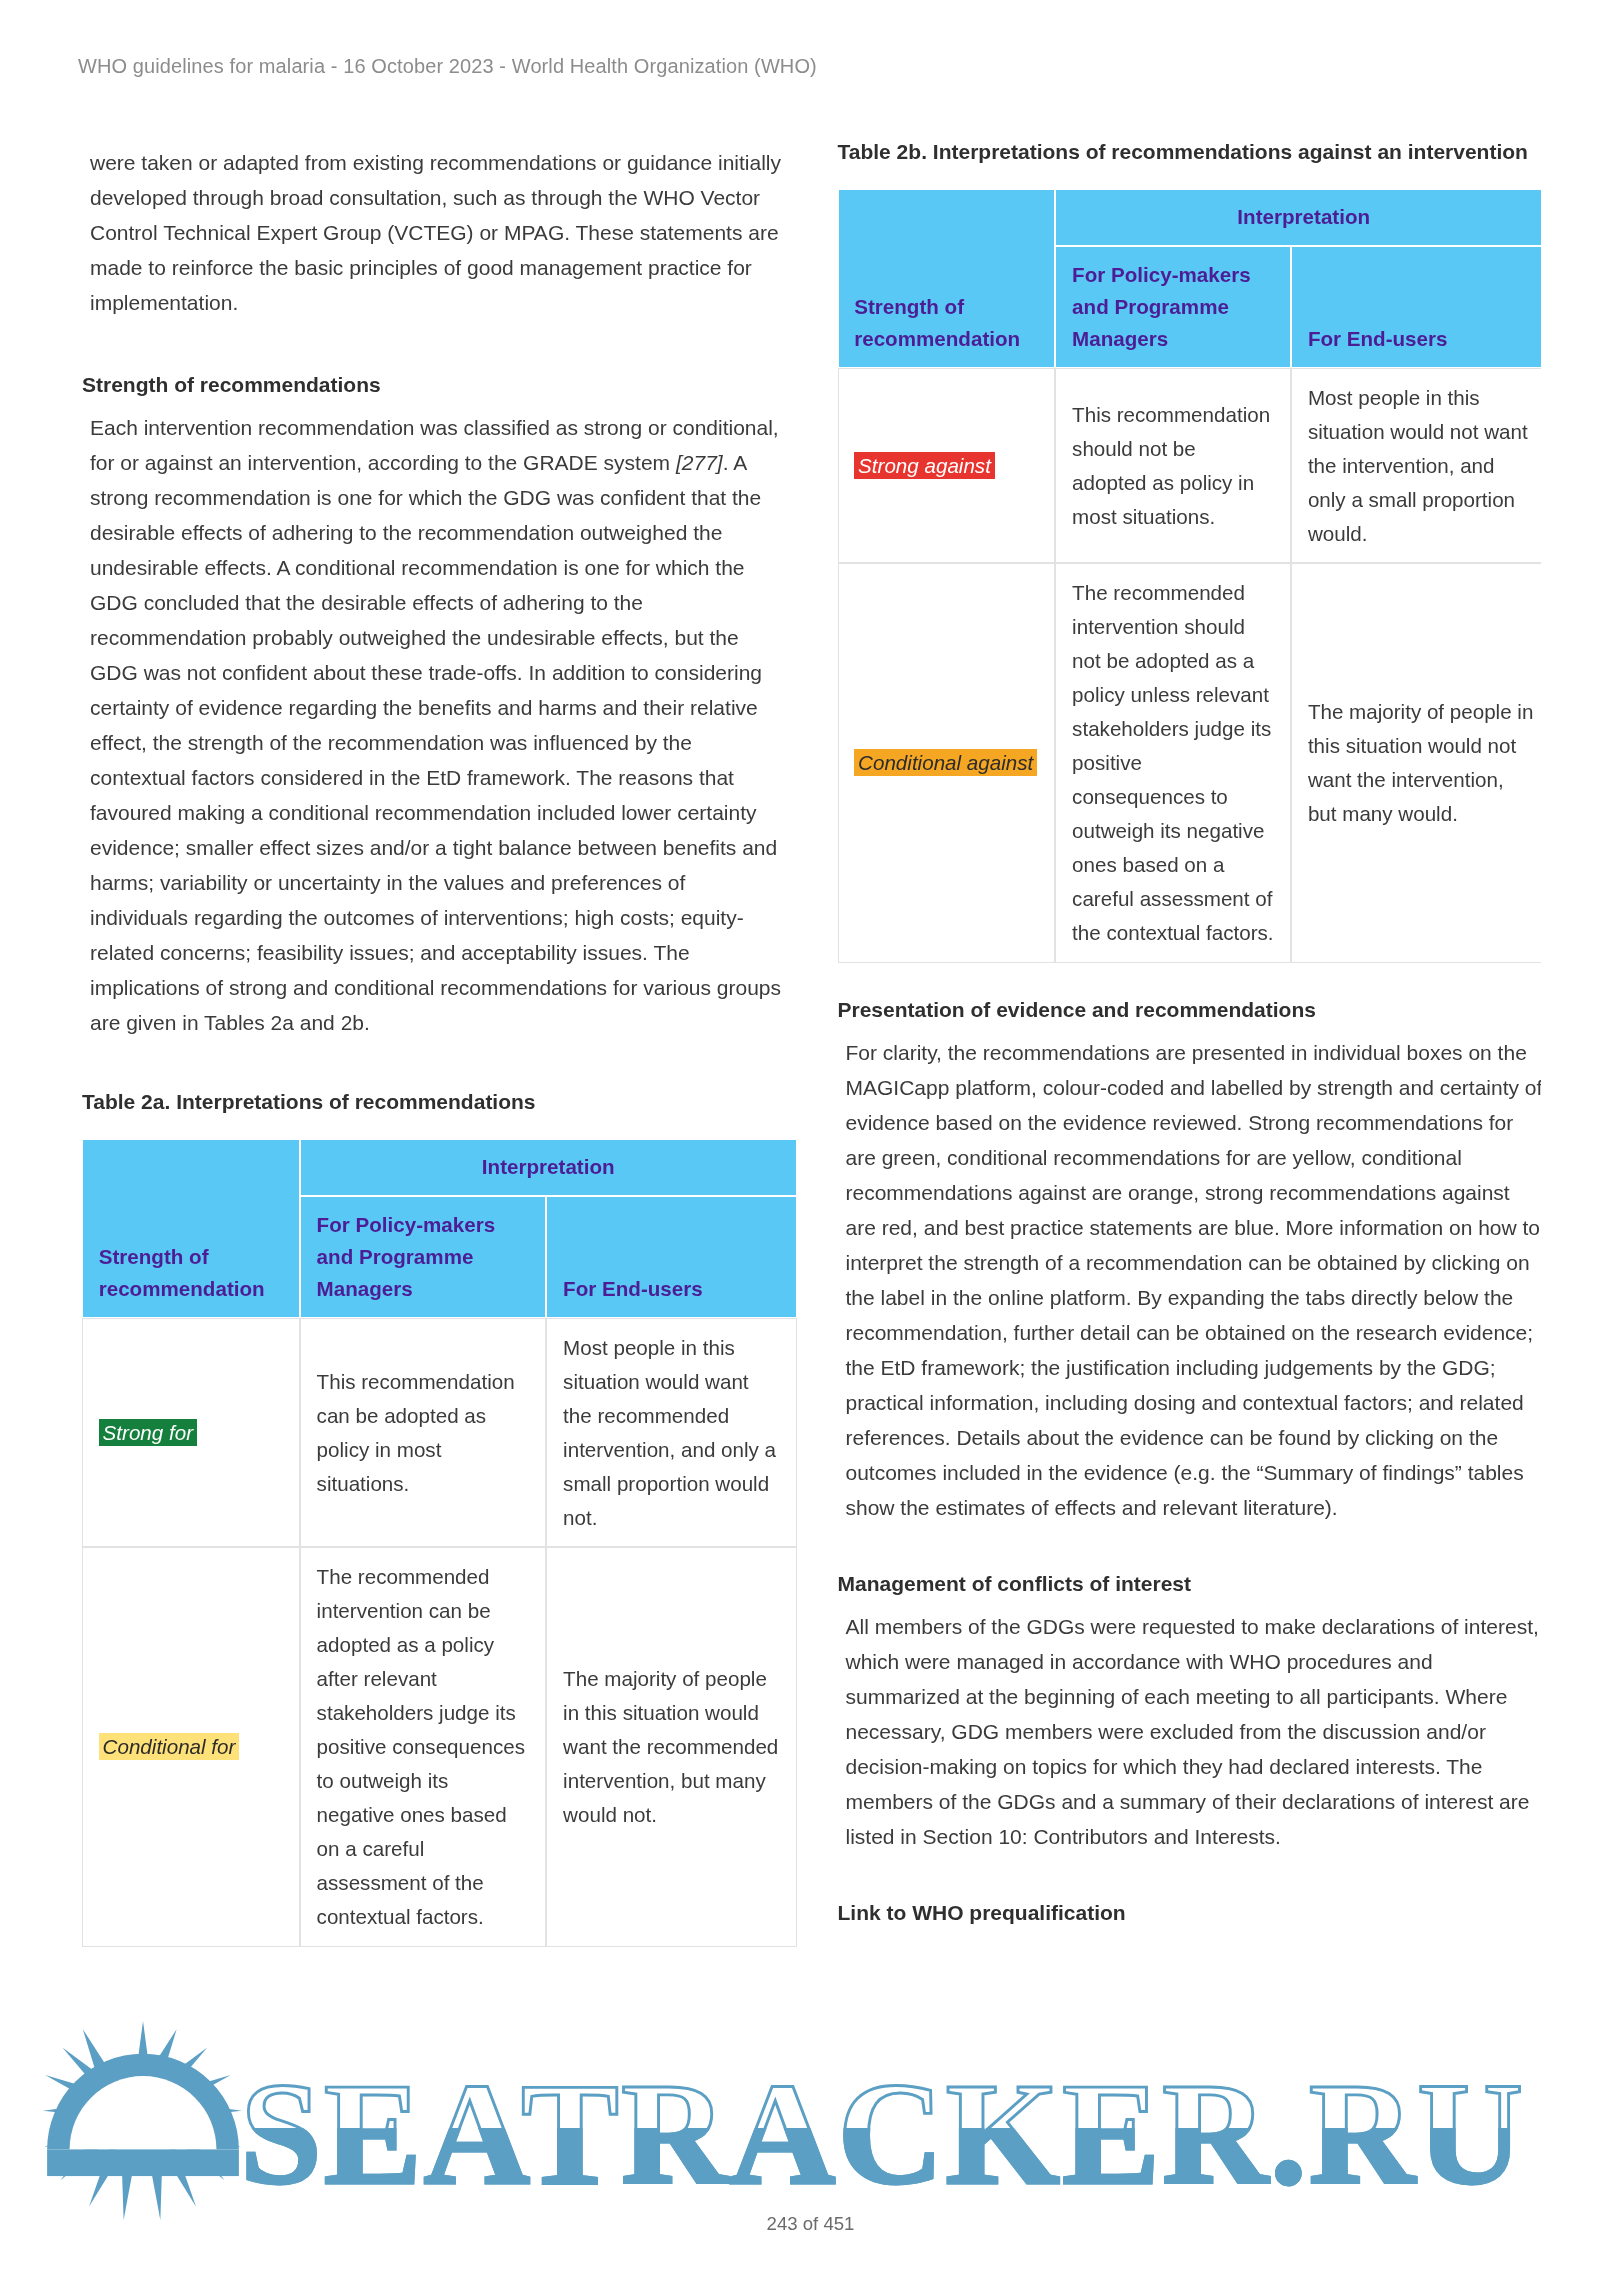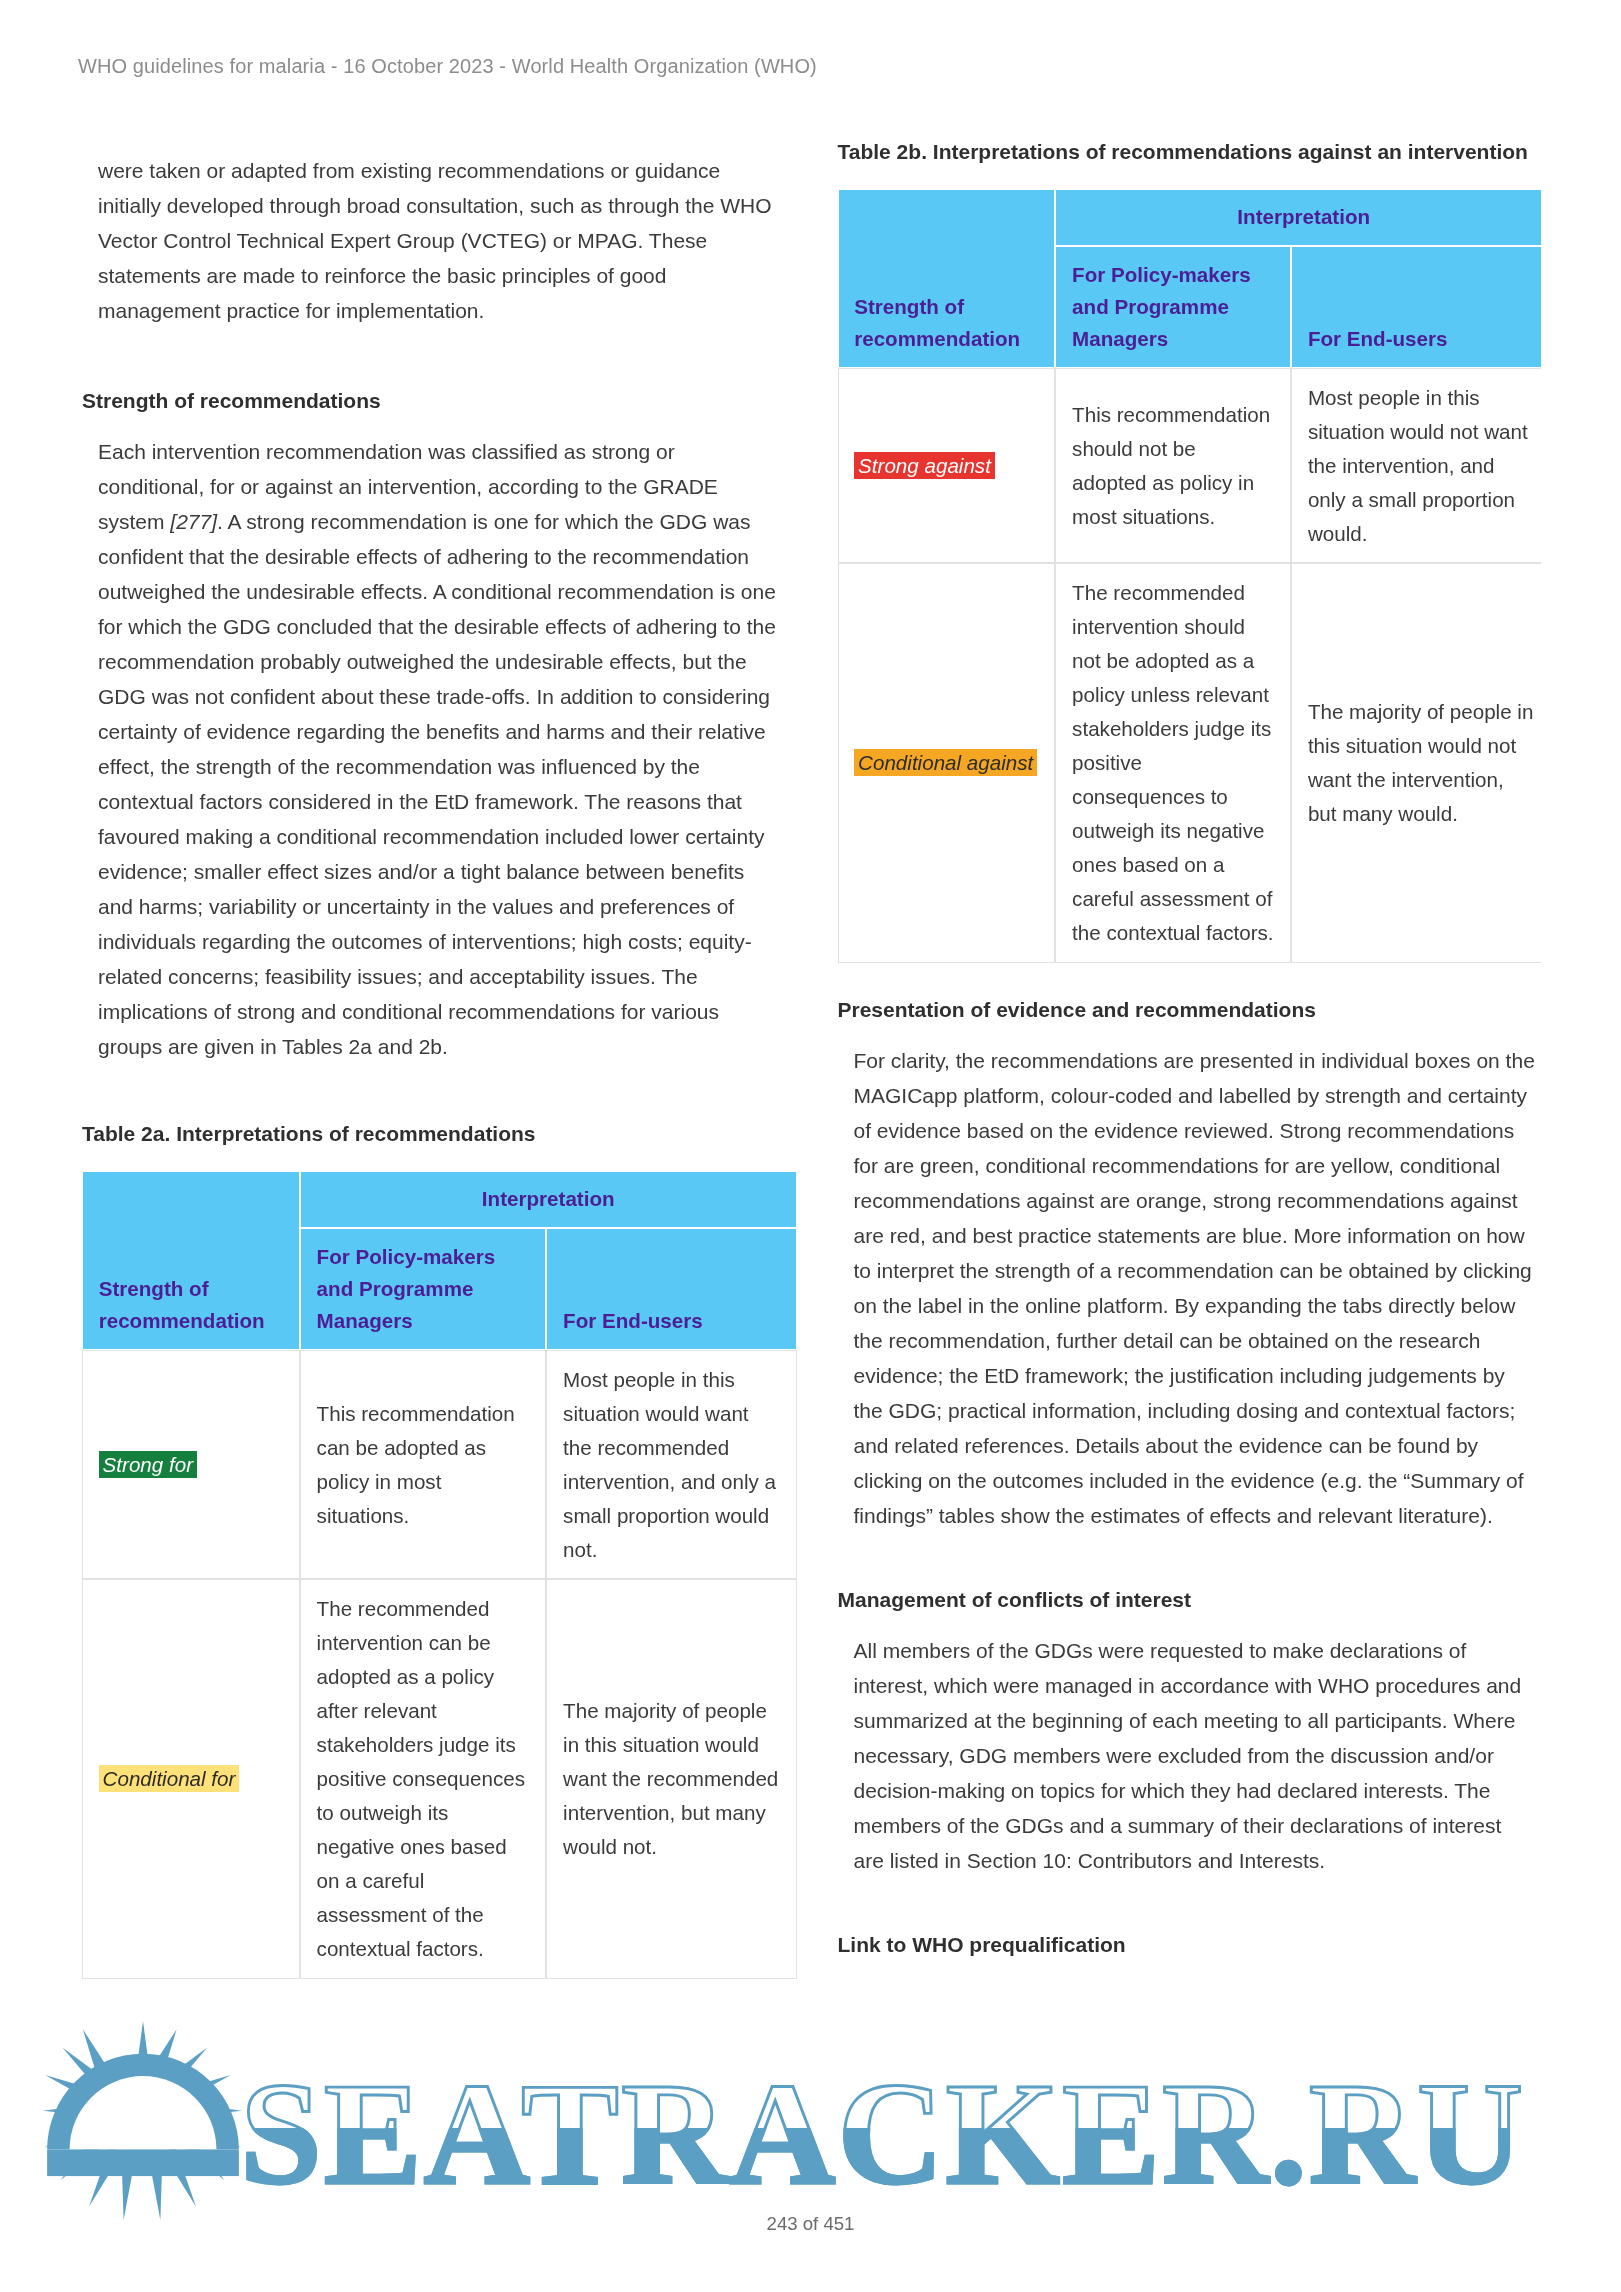--- a/index.html
+++ b/index.html
@@ -34,21 +34,21 @@
     left: 82px;
     width: 1470px;
     display: flex;
     gap: 41px;
   }
   .col {
     width: 715px;
     box-sizing: border-box;
   }
   p.body {
-    margin: 16px;
+    margin: 8px;
     font-size: 21px;
     line-height: 35px;
     color: #3b3b3b;
     text-align: left;
   }
   .gap-sm { height: 33px; }
   .gap-md { height: 29px; }
   .gap-lg { height: 39px; }
   h3.section-heading {
     margin: 0;

